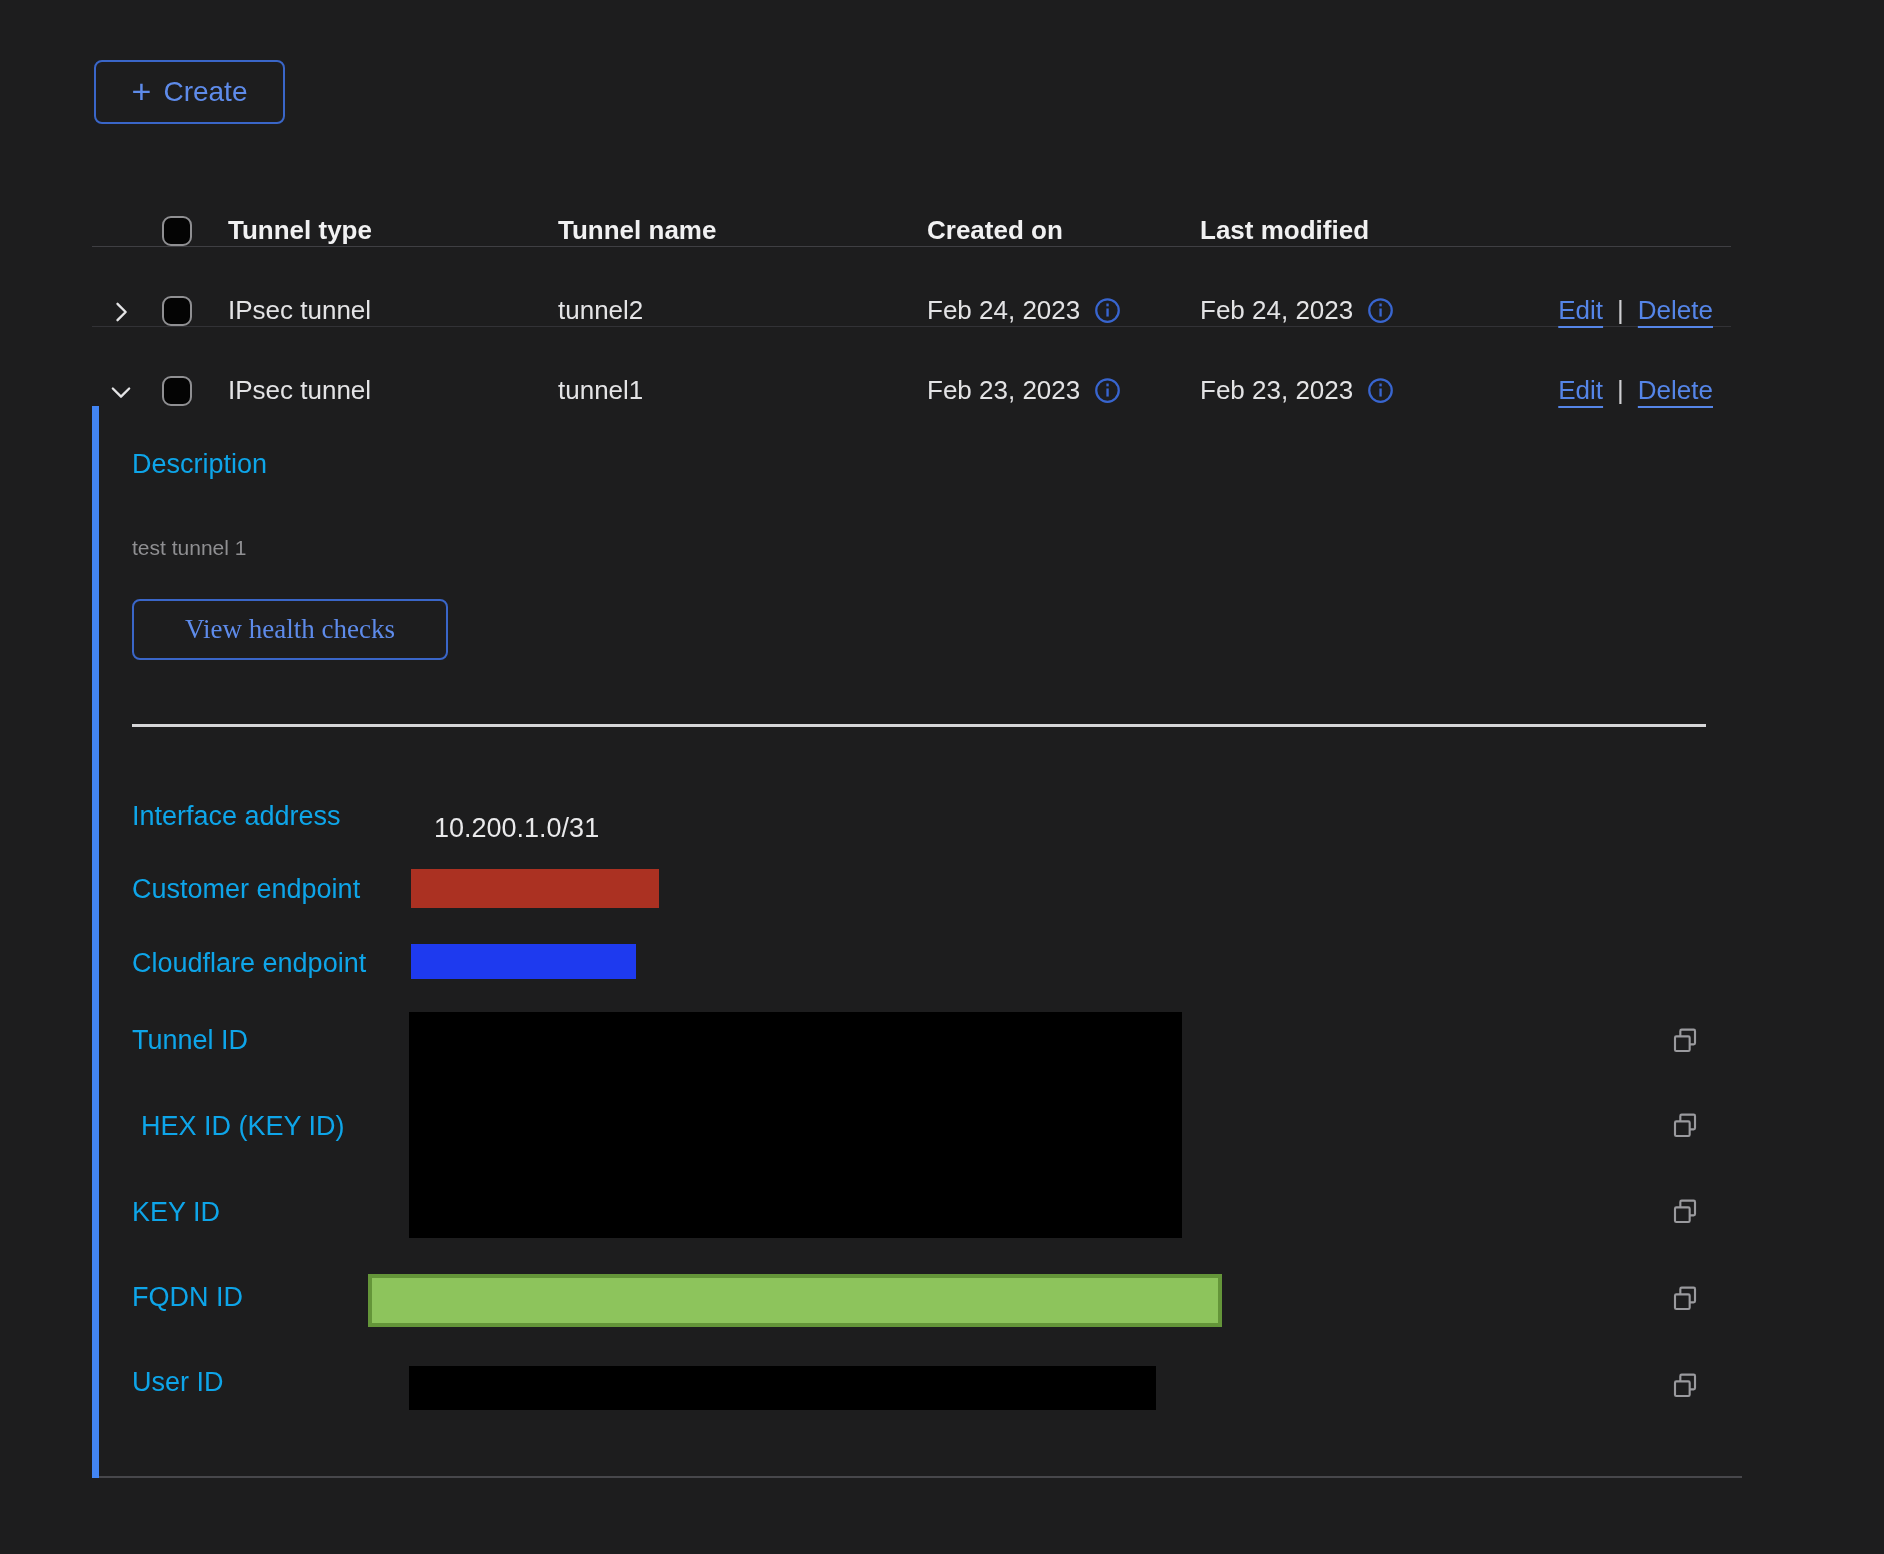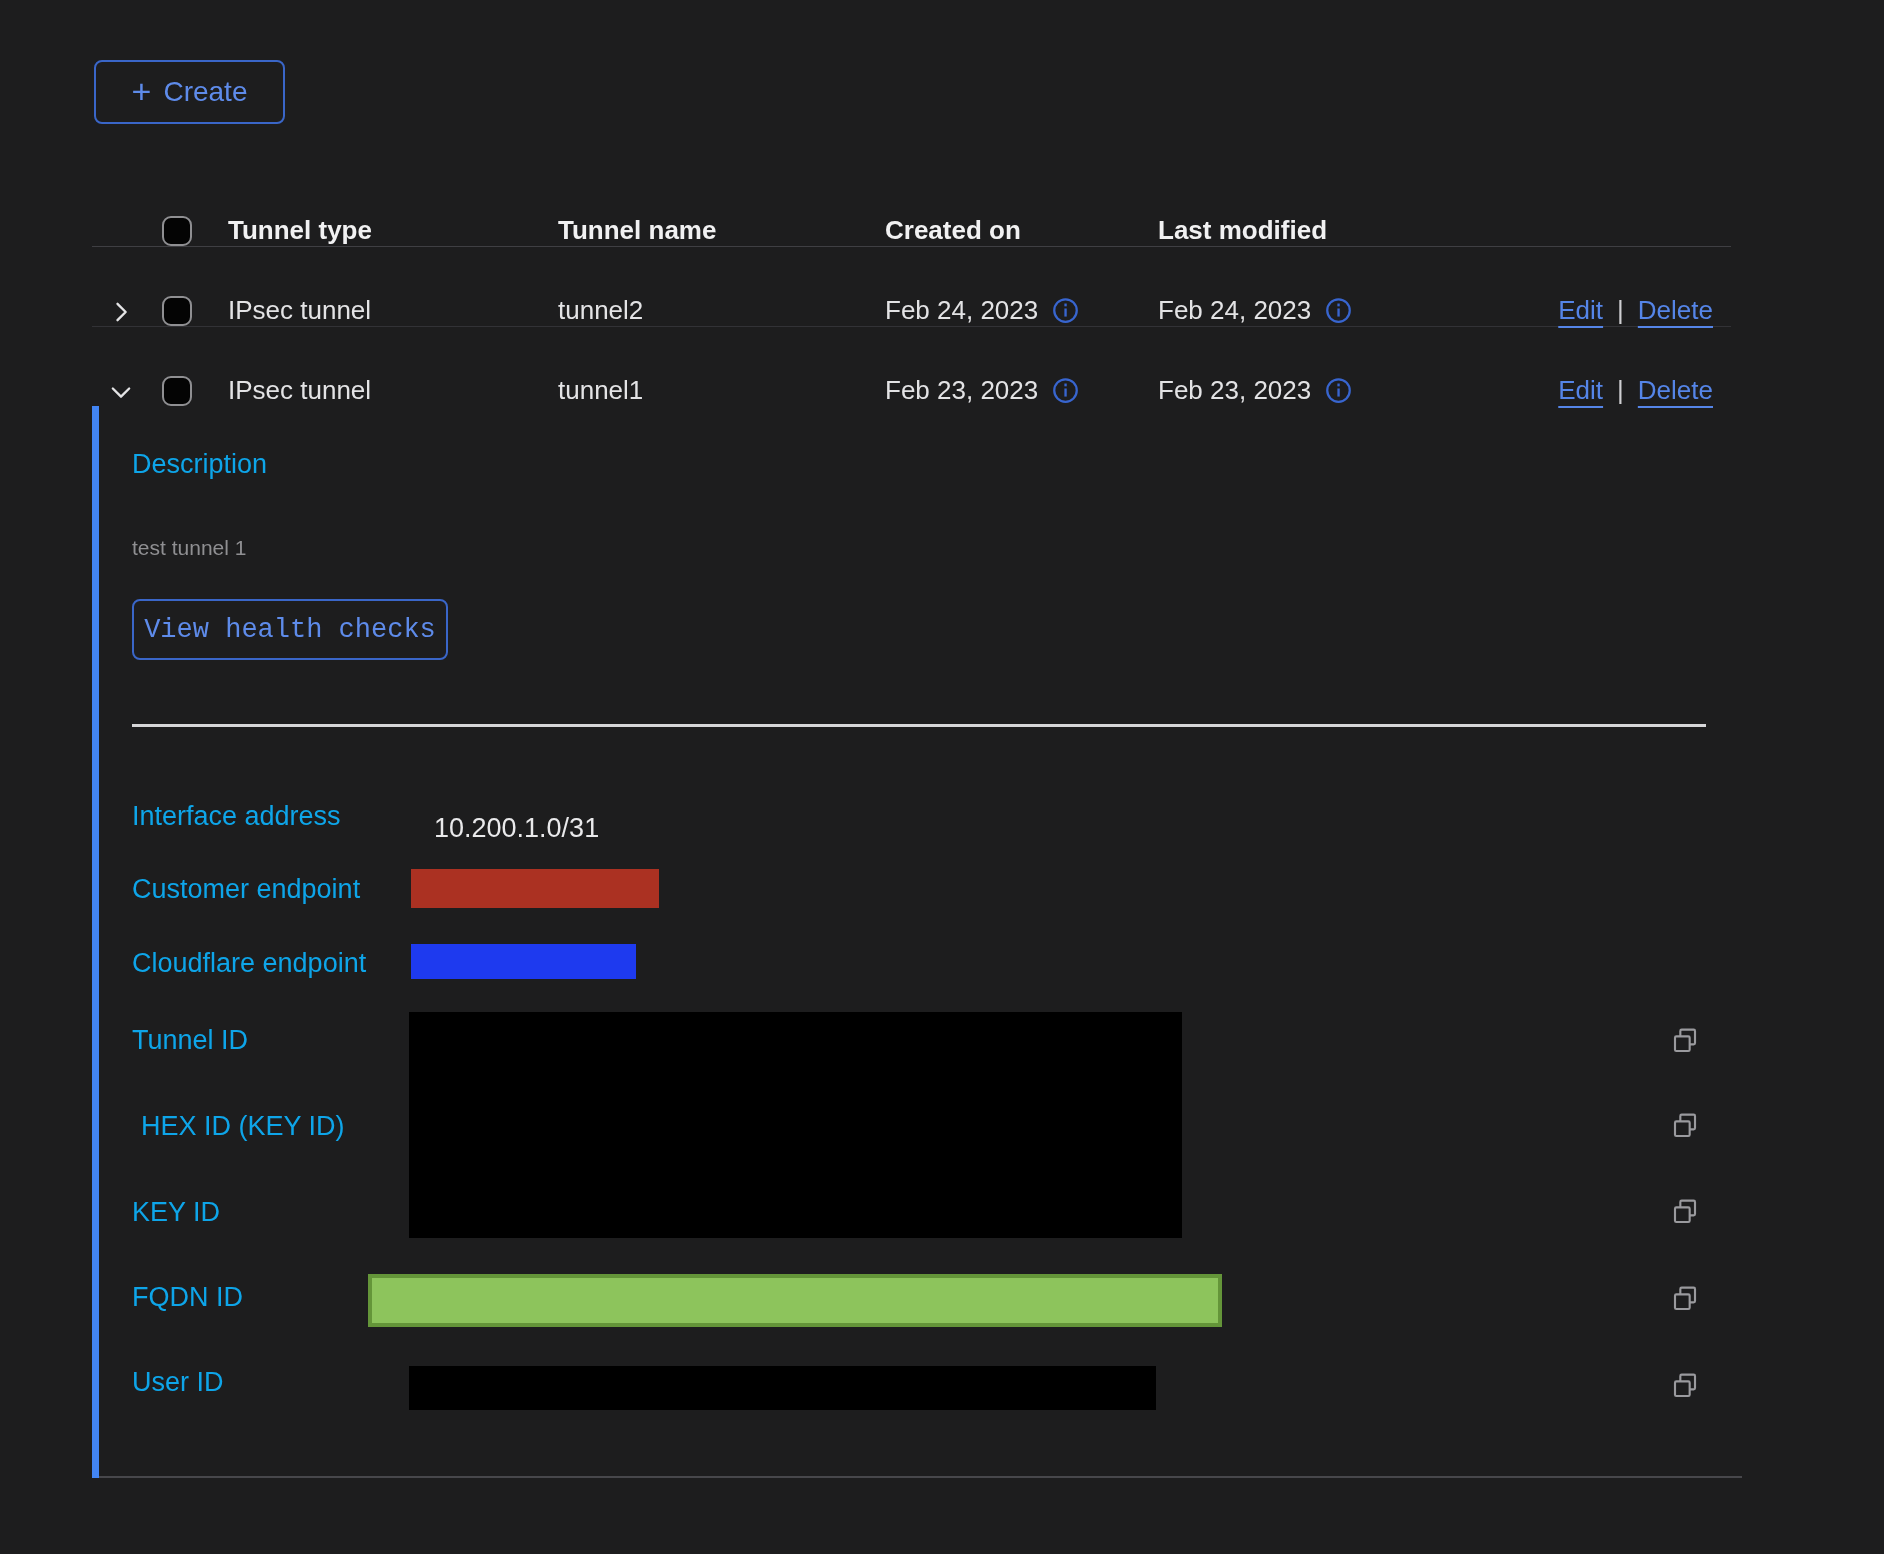--- a/index.html
+++ b/index.html
@@ -27,21 +27,21 @@
   
   .table{left:92px;top:183px;width:1639px;}
   .t-row{display:flex;align-items:flex-end;font-size:26px;}
   .t-header{height:63px;font-weight:700;color:#f1f1f2;border-bottom:1px solid #3f3f43;}
   .t-data{height:79px;color:#e3e3e5;}
   .t-data.first{border-bottom:1px solid #323236;}
   .col-exp{width:55px;display:flex;align-items:center;padding-left:15px;box-sizing:border-box;}
   .col-check{width:81px;display:flex;align-items:center;padding-left:15px;box-sizing:border-box;}
   .col-type{width:330px;}
   .col-name{width:327px;}
-  .col-date{width:273px;display:flex;align-items:center;gap:14px;}
+  .col-date{width:273px;display:flex;align-items:center;gap:14px;margin-left:42px;}
   .col-mod{flex:1;display:flex;align-items:center;gap:14px;}
   .col-actions{margin-left:auto;display:flex;align-items:center;gap:14px;padding-right:18px;}
 
   .checkbox{
     width:30px;height:30px;border:2px solid #8f8f92;border-radius:9px;
     background:#040404;box-sizing:border-box;cursor:pointer;
   }
   .chevron-btn{background:none;border:none;padding:0;cursor:pointer;display:flex;align-items:center;}
   .link{
     color:#5585e8;text-decoration:underline;text-underline-offset:7px;
@@ -54,21 +54,21 @@
   
   .expanded{
     left:92px;top:406px;width:1643px;height:1072px;
     border-left:7px solid #4285f4;box-sizing:content-box;
   }
   .exp-label{position:absolute;font-size:27px;color:#0ea5e9;line-height:36px;height:36px;white-space:nowrap;}
   .desc-value{position:absolute;font-size:21px;color:#8f8f92;line-height:36px;white-space:nowrap;}
   .health-btn{
     position:absolute;left:33px;top:193px;width:316px;height:61px;
     border:2px solid #3a66c8;border-radius:8px;background:transparent;
-    color:#5e8bea;font-size:27px;font-family:Liberation Mono, monospace;cursor:pointer;box-sizing:border-box;
+    color:#5e8bea;font-size:27px;font-family:Liberation Serif, serif;cursor:pointer;box-sizing:border-box;
   }
   .light-divider{position:absolute;left:33px;top:318px;width:1574px;height:3px;background:#d6d6d8;}
   .field-value{position:absolute;font-size:27px;color:#e9e9eb;line-height:36px;white-space:nowrap;}
   .redact{position:absolute;}
   .copy-btn{position:absolute;width:34px;height:34px;background:none;border:none;padding:0;cursor:pointer;}
   .bottom-divider{position:absolute;left:0px;top:1070px;width:1643px;height:2px;background:#47474b;}
 </style>
 </head>
 <body>
 

